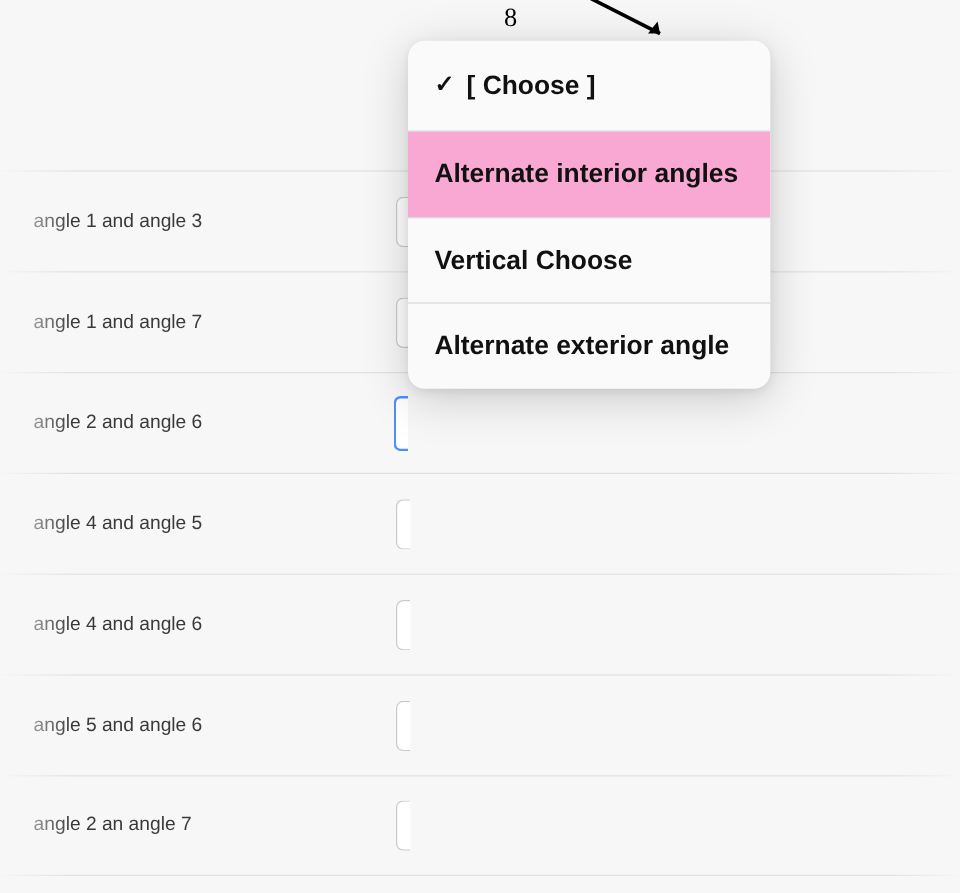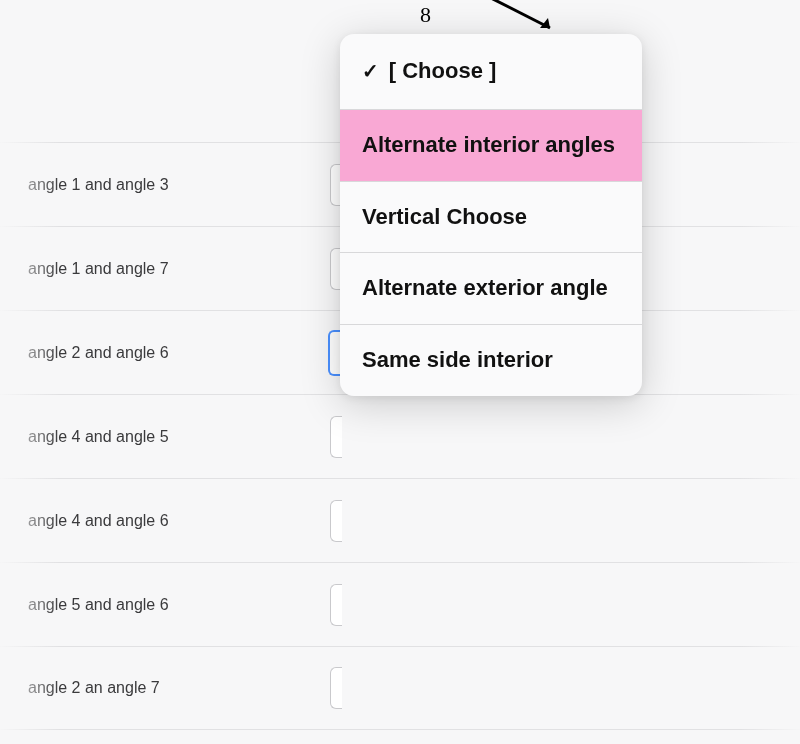--- a/index.html
+++ b/index.html
@@ -143,19 +143,16 @@
   </div>
   <div class="dropdown-item highlighted">
     <span class="txt">Alternate interior angles</span>
   </div>
   <div class="dropdown-item">
     <span class="txt">Vertical Choose</span>
   </div>
   <div class="dropdown-item">
     <span class="txt">Alternate exterior angle</span>
   </div>
-  <div class="dropdown-item">
-    <span class="txt">Same side interior</span>
-  </div>
 </div>
 
 <div class="w-shadow-l"></div>
 <div class="w-shadow-r"></div>
 
 </body></html>

